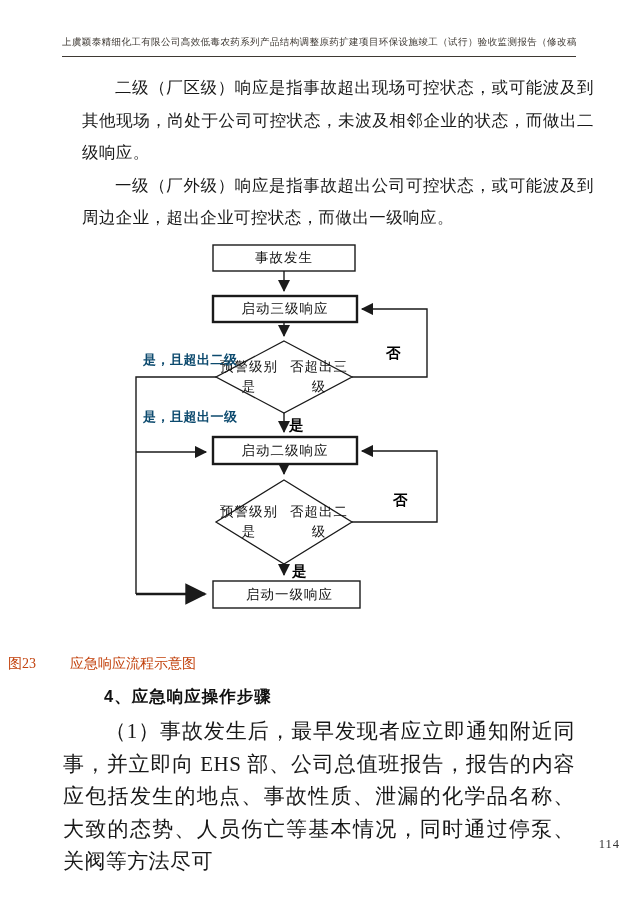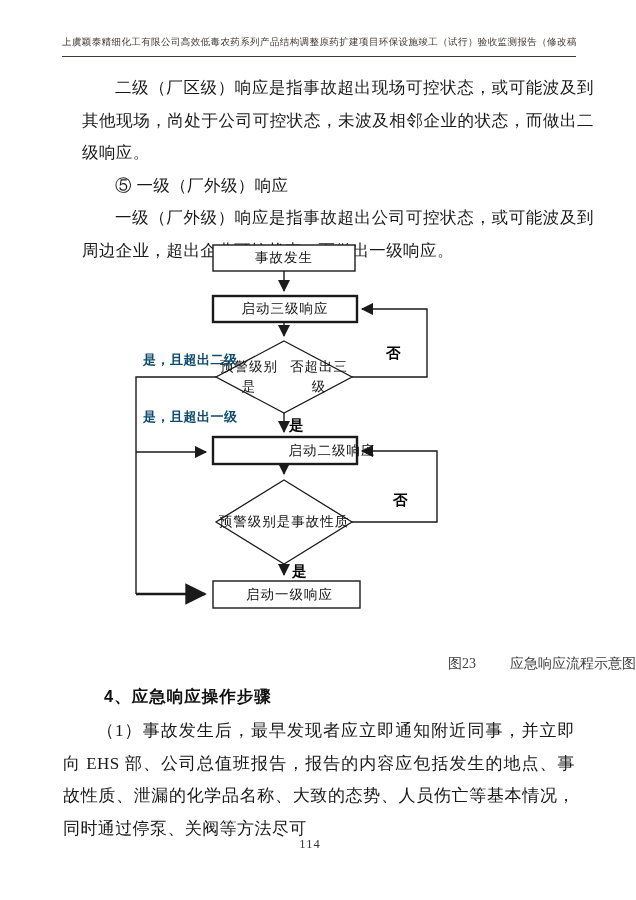--- a/index.html
+++ b/index.html
@@ -18,60 +18,59 @@
     font-size:9.5px;letter-spacing:.4px;white-space:nowrap;overflow:hidden;
     color:var(--header-text,#3e3933);
   }
 
   
   .content{position:absolute;left:63px;width:512px;top:72px;
     font-size:16.5px;line-height:32.6px;text-align:justify;letter-spacing:.4px;margin-left:19px;}
   .content p{margin:0;text-indent:2em;}
 
   .content-lower{position:absolute;left:63px;width:512px;top:715px;
-    font-size:17px;line-height:32.6px;text-align:justify;letter-spacing:.4px;}
+    font-size:21px;line-height:32.6px;text-align:justify;letter-spacing:.4px;}
   .content-lower p{margin:0;text-indent:2em;}
 
   .sec-heading{
     position:absolute;left:104px;top:686px;font-size:16.5px;font-weight:bold;
     font-family:"Liberation Sans","DejaVu Sans",sans-serif;letter-spacing:1px;color:#111;
   }
 
-  .caption{position:absolute;left:8px;right:0;top:655px;text-align:right;font-size:14px;color:#404040;}
+  .caption{position:absolute;left:8px;right:0;top:655px;text-align:left;font-size:14px;color:#c2410c;}
   .caption .gap{display:inline-block;width:34px;}
 
   
   .fc{position:absolute;display:flex;align-items:center;justify-content:center;
       text-align:center;font-size:13.5px;color:#111;letter-spacing:1px;}
   .fc.two{flex-direction:row;line-height:20px;}
   .fc-lbl{position:absolute;font-family:"Liberation Sans","DejaVu Sans",sans-serif;
       font-weight:bold;font-size:13px;color:#0c4a6e;letter-spacing:.5px;white-space:nowrap;}
   .fc-yn{position:absolute;font-family:"Liberation Sans","DejaVu Sans",sans-serif;
       font-weight:bold;font-size:14.5px;color:#000;}
 
   svg.flow{position:absolute;left:0;top:0;}
 
   
-  .page-num{position:absolute;left:0;right:16px;top:837px;text-align:center;
+  .page-num{position:absolute;left:0;right:16px;top:837px;text-align:right;
       font-size:12.5px;color:#333;letter-spacing:1px;}
   .stamp{position:absolute;right:63px;top:836px;font-size:13.5px;
       color:var(--stamp-text,#4b4138);letter-spacing:1px;}
 </style>
 </head>
 <body>
 
 <div class="page">
 
   <div class="hdr">
     <span>上虞颖泰精细化工有限公司高效低毒农药系列产品结构调整原药扩建项目环保设施竣工（试行）验收监测报告（修改稿）</span>
   </div>
 
   <div class="content">
     <p>二级（厂区级）响应是指事故超出现场可控状态，或可能波及到其他现场，尚处于公司可控状态，未波及相邻企业的状态，而做出二级响应。</p>
-    <p>⑤ 一级（厂外级）响应</p>
     <p>一级（厂外级）响应是指事故超出公司可控状态，或可能波及到周边企业，超出企业可控状态，而做出一级响应。</p>
   </div>
 
   <svg class="flow" width="636" height="640" viewBox="0 0 636 640">
     <defs>
       <marker id="arr" markerWidth="10" markerHeight="9" refX="8.2" refY="4.5" orient="auto">
         <path d="M0,0 L9,4.5 L0,9 z" fill="#1a1a1a"></path>
       </marker>
     </defs>
 
@@ -93,24 +92,24 @@
     <polygon points="284,480 352,522 284,564 216,522" fill="#ffffff" stroke="#1a1a1a" stroke-width="1.3"></polygon>
     <rect x="213" y="581" width="147" height="27" fill="#ffffff" stroke="#1a1a1a" stroke-width="1.4"></rect>
   </svg>
 
   <div class="fc" style="left:213px;top:296px;width:144px;height:26px;">启动三级响应</div>
   <div class="fc" style="left:213px;top:245px;width:142px;height:26px;">事故发生</div>
   <div class="fc two" style="left:214px;top:355px;width:140px;height:44px;">
     <span>预警级别是</span>
     <span>否超出三级</span>
   </div>
-  <div class="fc" style="left:213px;top:437px;width:144px;height:27px;padding-left:47px;">启动二级响应</div>
+  <div class="fc" style="left:213px;top:437px;width:144px;height:27px;">启动二级响应</div>
   <div class="fc two" style="left:214px;top:500px;width:140px;height:44px;">
     <span>预警级别是</span>
-    <span>事故性质</span>
+    <span>否超出二级</span>
   </div>
   <div class="fc" style="left:213px;top:581px;width:153px;height:27px;">启动一级响应</div>
 
   <div class="fc-lbl" style="left:143px;top:351px;">是，且超出二级</div>
   <div class="fc-lbl" style="left:143px;top:408px;">是，且超出一级</div>
   <div class="fc-yn" style="left:386px;top:344px;">否</div>
   <div class="fc-yn" style="left:289px;top:416px;">是</div>
   <div class="fc-yn" style="left:393px;top:491px;">否</div>
   <div class="fc-yn" style="left:292px;top:562px;">是</div>
 

